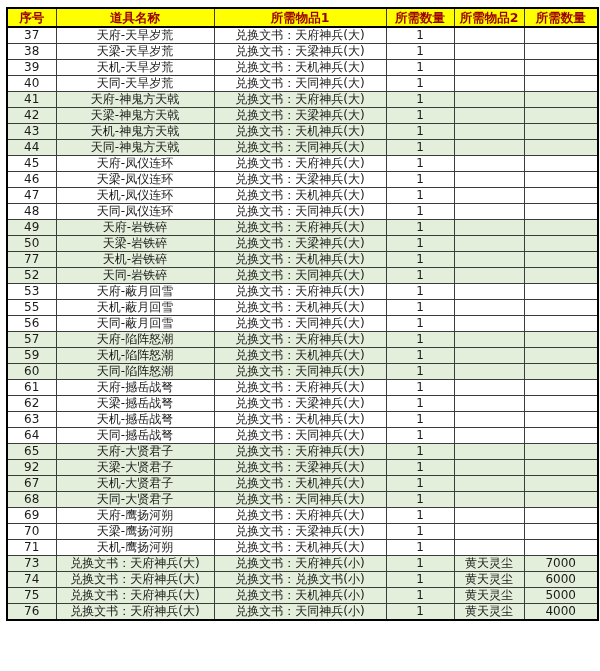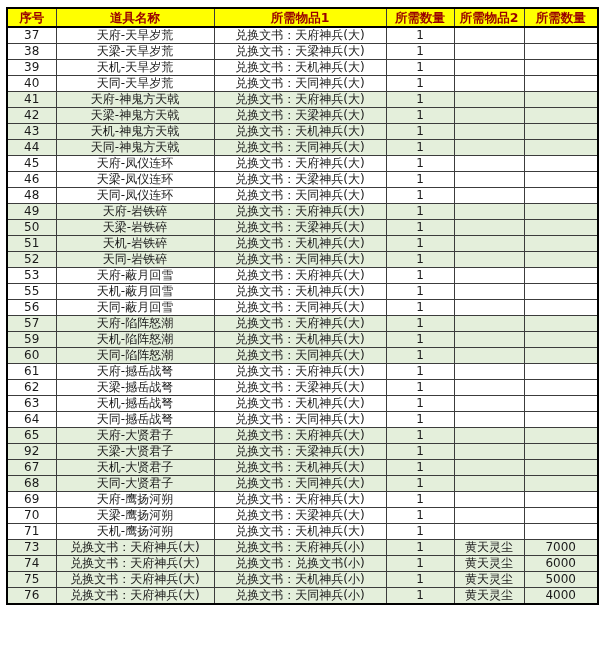--- a/index.html
+++ b/index.html
@@ -135,20 +135,28 @@
         </tr>
         <tr>
           <td>46</td>
           <td>天梁-凤仪连环</td>
           <td>兑换文书：天梁神兵(大)</td>
           <td>1</td>
           <td></td>
           <td></td>
         </tr>
         <tr>
+          <td>47</td>
+          <td>天机-凤仪连环</td>
+          <td>兑换文书：天机神兵(大)</td>
+          <td>1</td>
+          <td></td>
+          <td></td>
+        </tr>
+        <tr>
           <td>48</td>
           <td>天同-凤仪连环</td>
           <td>兑换文书：天同神兵(大)</td>
           <td>1</td>
           <td></td>
           <td></td>
         </tr>
         <tr class="shaded">
           <td>49</td>
           <td>天府-岩铁碎</td>
@@ -159,21 +167,21 @@
         </tr>
         <tr class="shaded">
           <td>50</td>
           <td>天梁-岩铁碎</td>
           <td>兑换文书：天梁神兵(大)</td>
           <td>1</td>
           <td></td>
           <td></td>
         </tr>
         <tr class="shaded">
-          <td>51</td>
+          <td>77</td>
           <td>天机-岩铁碎</td>
           <td>兑换文书：天机神兵(大)</td>
           <td>1</td>
           <td></td>
           <td></td>
         </tr>
         <tr class="shaded">
           <td>52</td>
           <td>天同-岩铁碎</td>
           <td>兑换文书：天同神兵(大)</td>

